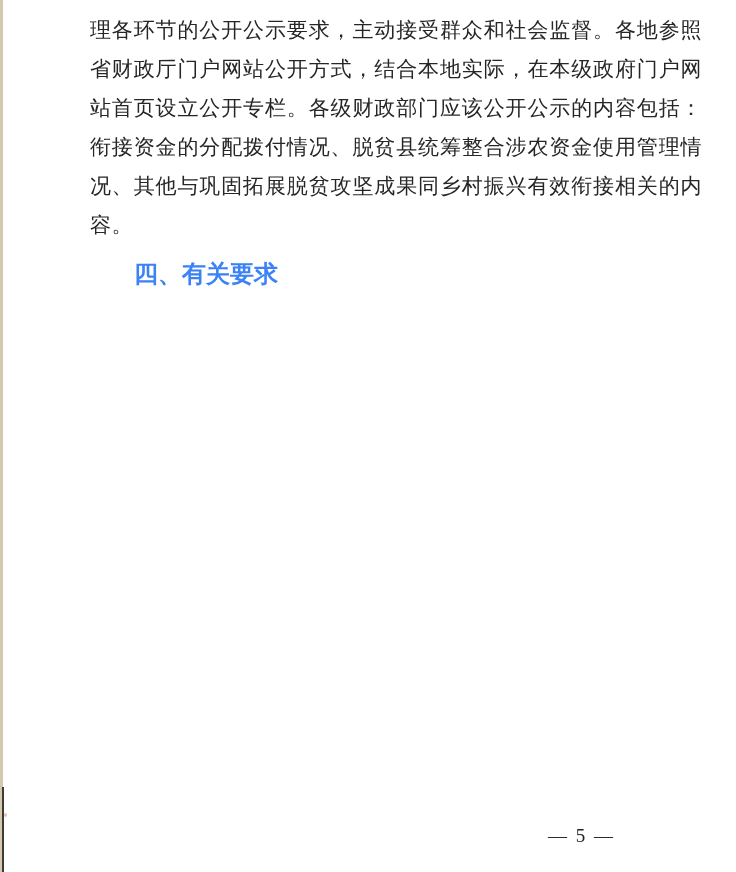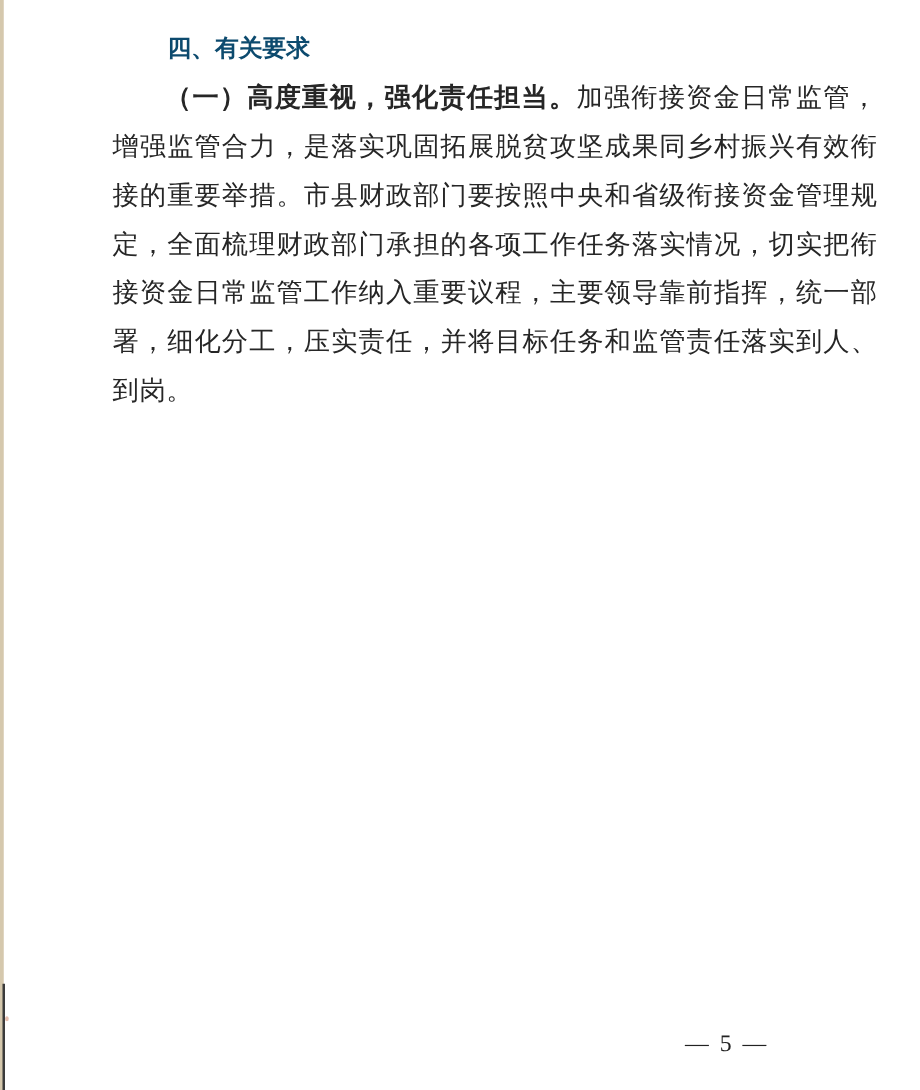--- a/index.html
+++ b/index.html
@@ -60,23 +60,23 @@
     text-indent: 2em;
   }
   .lead {
     font-weight: 700;
   }
   h2.heading {
     margin: 9px 0 0 0;
     padding-left: 44px;
     font-family: "Liberation Sans", "DejaVu Sans", sans-serif;
     font-weight: 700;
-    font-size: 19px;
+    font-size: 24px;
     line-height: 39px;
-    color: #0c4a6e;
+    color: #3b82f6;
   }
   .page-number {
     position: absolute;
     left: 548px;
     top: 822px;
     font-size: 19px;
     line-height: 28px;
     letter-spacing: 2px;
     color: #222222;
     font-family: "Liberation Serif", "DejaVu Serif", serif;
@@ -87,25 +87,23 @@
 <body>
 
 <div class="page">
 
   <div class="edge-strip"></div>
   <div class="edge-line"></div>
   <div class="artifact-dot"></div>
 
   <div class="content">
 
+    <p class="body">理各环节的公开公示要求，主动接受群众和社会监督。各地参照省财政厅门户网站公开方式，结合本地实际，在本级政府门户网站首页设立公开专栏。各级财政部门应该公开公示的内容包括：衔接资金的分配拨付情况、脱贫县统筹整合涉农资金使用管理情况、其他与巩固拓展脱贫攻坚成果同乡村振兴有效衔接相关的内容。</p>
 
     <h2 class="heading">四、有关要求</h2>
 
-    <p class="body indented">
-      <span class="lead">（一）高度重视，强化责任担当。</span><span>加强衔接资金日常监管，增强监管合力，是落实巩固拓展脱贫攻坚成果同乡村振兴有效衔接的重要举措。市县财政部门要按照中央和省级衔接资金管理规定，全面梳理财政部门承担的各项工作任务落实情况，切实把衔接资金日常监管工作纳入重要议程，主要领导靠前指挥，统一部署，细化分工，压实责任，并将目标任务和监管责任落实到人、到岗。</span>
-    </p>
 
 
   </div>
 
   <div class="page-number">— 5 —</div>
 
 </div>
 
 </body></html>

